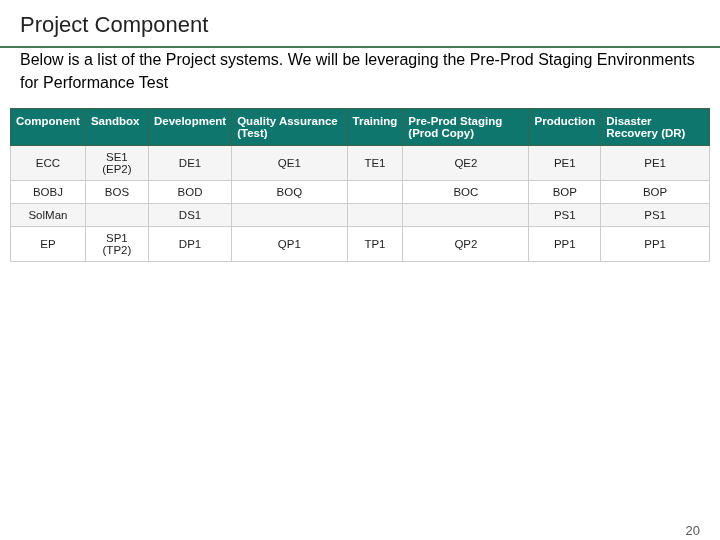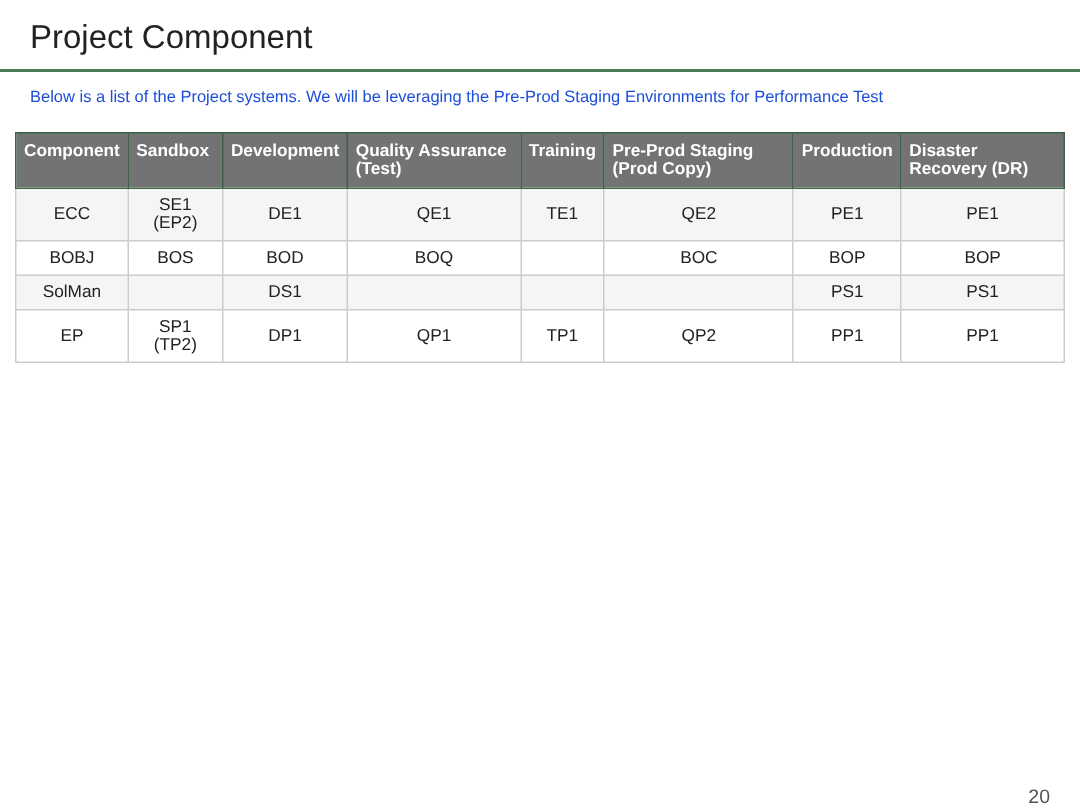--- a/index.html
+++ b/index.html
@@ -20,35 +20,35 @@
     .header {
       padding: 12px 20px 8px 20px;
       border-bottom: 2px solid #4a7c59;
     }
     .header-title {
       font-size: 22px;
       font-weight: normal;
       color: #222;
     }
     .intro {
-      padding: 10px 20px 10px 20px;
-      font-size: 11px;
-      color: #1d4ed8;
+      padding: 0 20px 10px 20px;
+      font-size: 16px;
+      color: #000000;
       line-height: 1.45;
     }
     .table-container {
       padding: 4px 10px 0 10px;
     }
     table {
       width: 100%;
       border-collapse: collapse;
       font-size: 11.5px;
     }
     thead tr th {
-      background: #737373;
+      background: #0f766e;
       color: #fff;
       font-weight: bold;
       padding: 6px 5px;
       text-align: left;
       vertical-align: top;
       border: 1px solid #3a6347;
     }
     tbody tr td {
       padding: 5px 5px;
       border: 1px solid #ccc;

